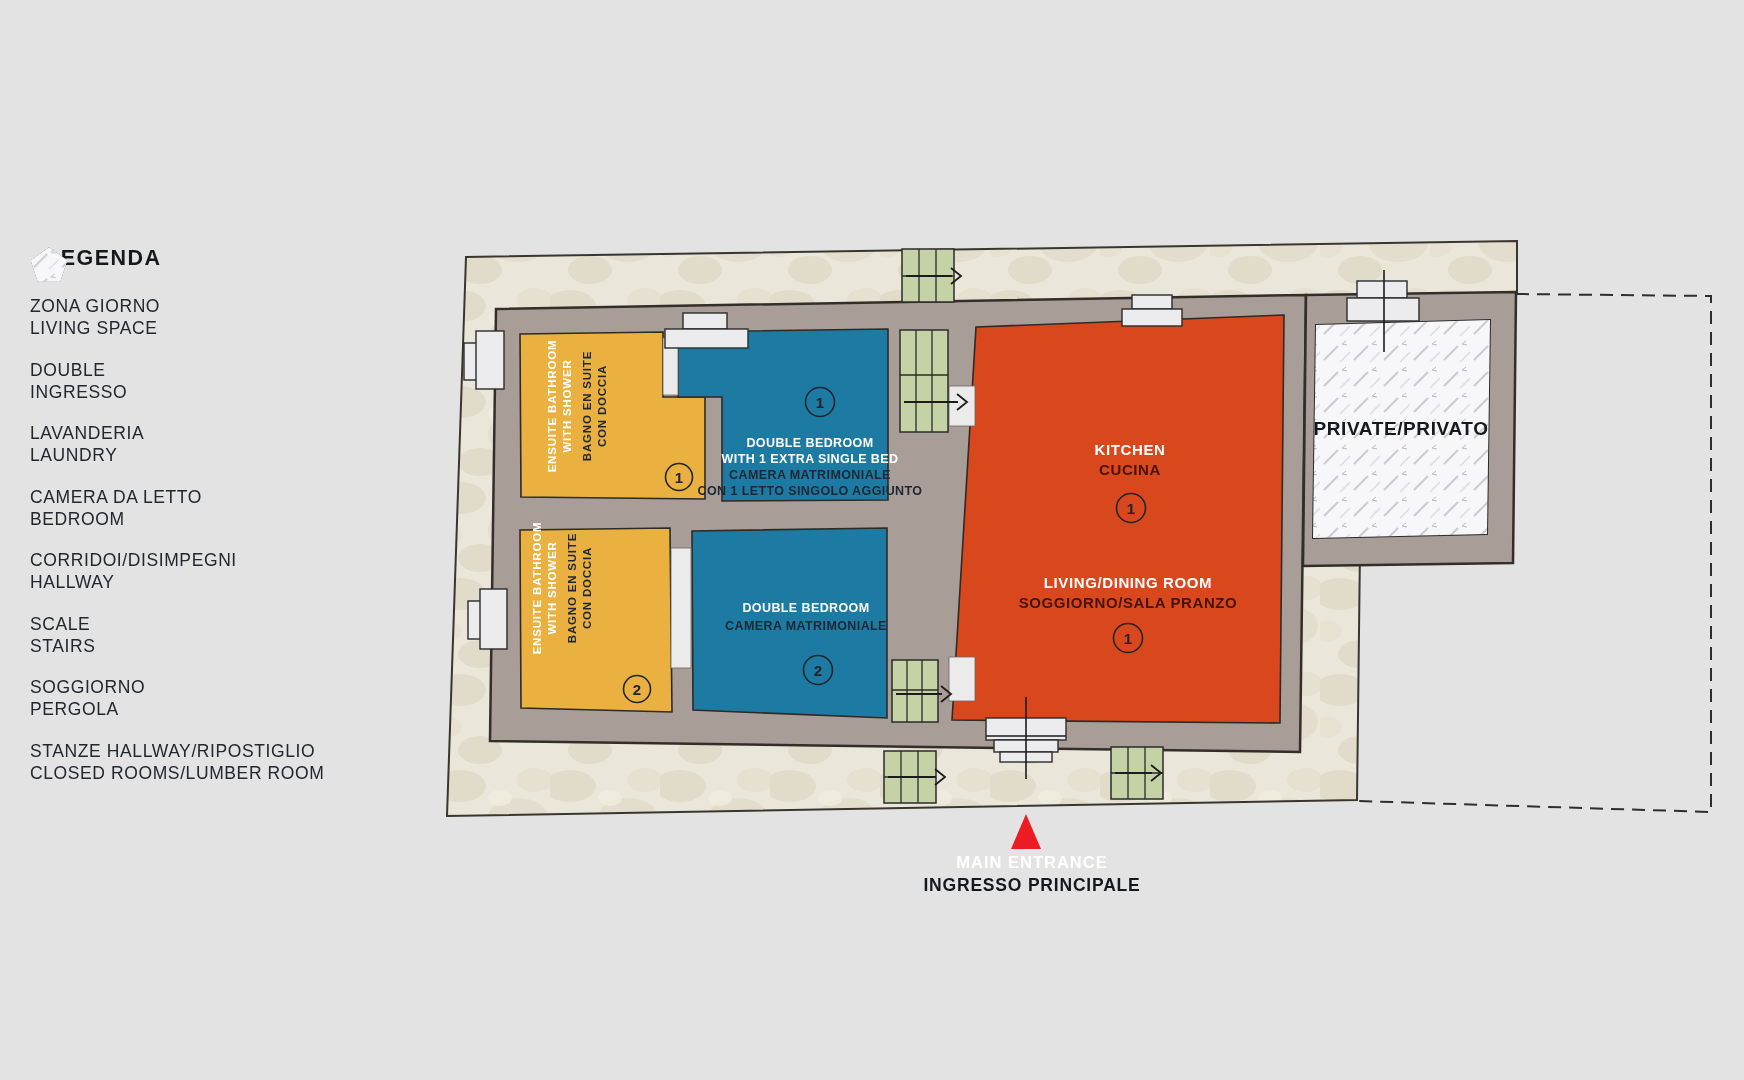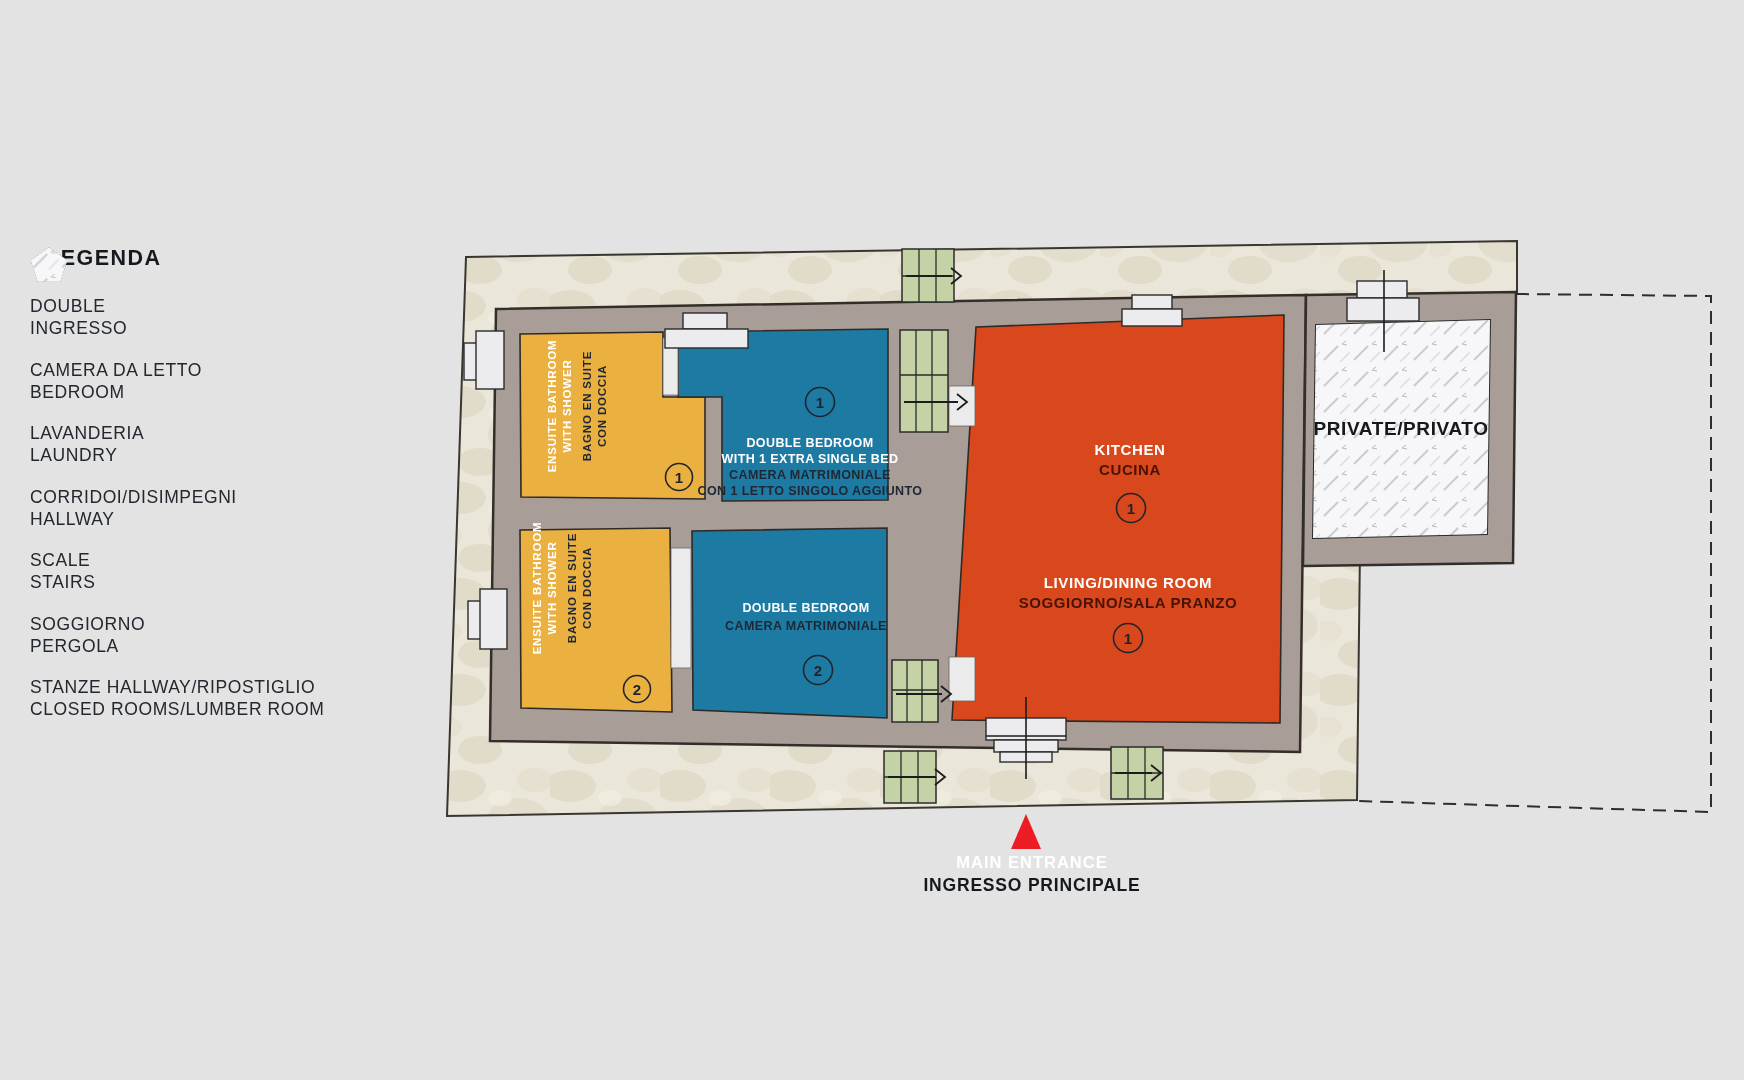--- a/index.html
+++ b/index.html
@@ -188,47 +188,56 @@
       <text x="1032" y="868" text-anchor="middle" fill="#ffffff" font-weight="bold" font-size="16.5" letter-spacing="1">MAIN ENTRANCE</text>
       <text x="1032" y="891" text-anchor="middle" fill="#15181d" font-weight="bold" font-size="17.5" letter-spacing="0.8">INGRESSO PRINCIPALE</text>
     </g>
   </svg>
 
   <div class="legend">
     <div class="legend-title">LEGENDA</div>
 
     <div class="legend-item">
       <svg class="legend-icon" viewBox="0 0 40 38">
+        <polygon points="20,1 39,14.8 31.7,37 8.3,37 1,14.8" fill="#d9481c"></polygon>
+        </svg>
+      <div class="legend-label">
+          <span>ZONA GIORNO</span>
+          <span>LIVING SPACE</span>
+        </div>
+    </div>
+    <div class="legend-item">
+      <svg class="legend-icon" viewBox="0 0 40 38">
         <polygon points="20,1 39,14.8 31.7,37 8.3,37 1,14.8" fill="#eab140"></polygon>
         </svg>
       <div class="legend-label">
           <span>DOUBLE</span>
           <span>INGRESSO</span>
         </div>
     </div>
     <div class="legend-item">
       <svg class="legend-icon" viewBox="0 0 40 38">
+        <polygon points="20,1 39,14.8 31.7,37 8.3,37 1,14.8" fill="#a6a5ee"></polygon>
+        </svg>
+      <div class="legend-label">
+          <span>LAVANDERIA</span>
+          <span>LAUNDRY</span>
+        </div>
+    </div>
+    <div class="legend-item">
+      <svg class="legend-icon" viewBox="0 0 40 38">
         <polygon points="20,1 39,14.8 31.7,37 8.3,37 1,14.8" fill="#1d7ba3"></polygon>
         </svg>
       <div class="legend-label">
           <span>CAMERA DA LETTO</span>
           <span>BEDROOM</span>
         </div>
     </div>
     <div class="legend-item">
       <svg class="legend-icon" viewBox="0 0 40 38">
-        <polygon points="20,1 39,14.8 31.7,37 8.3,37 1,14.8" fill="#a6a5ee"></polygon>
-        </svg>
-      <div class="legend-label">
-          <span>LAVANDERIA</span>
-          <span>LAUNDRY</span>
-        </div>
-    </div>
-    <div class="legend-item">
-      <svg class="legend-icon" viewBox="0 0 40 38">
         <polygon points="20,1 39,14.8 31.7,37 8.3,37 1,14.8" fill="#a8b2a4"></polygon>
         </svg>
       <div class="legend-label">
           <span>CORRIDOI/DISIMPEGNI</span>
           <span>HALLWAY</span>
         </div>
     </div>
     <div class="legend-item">
       <svg class="legend-icon" viewBox="0 0 40 38">
         <polygon points="20,1 39,14.8 31.7,37 8.3,37 1,14.8" fill="#c5d2a5"></polygon>

